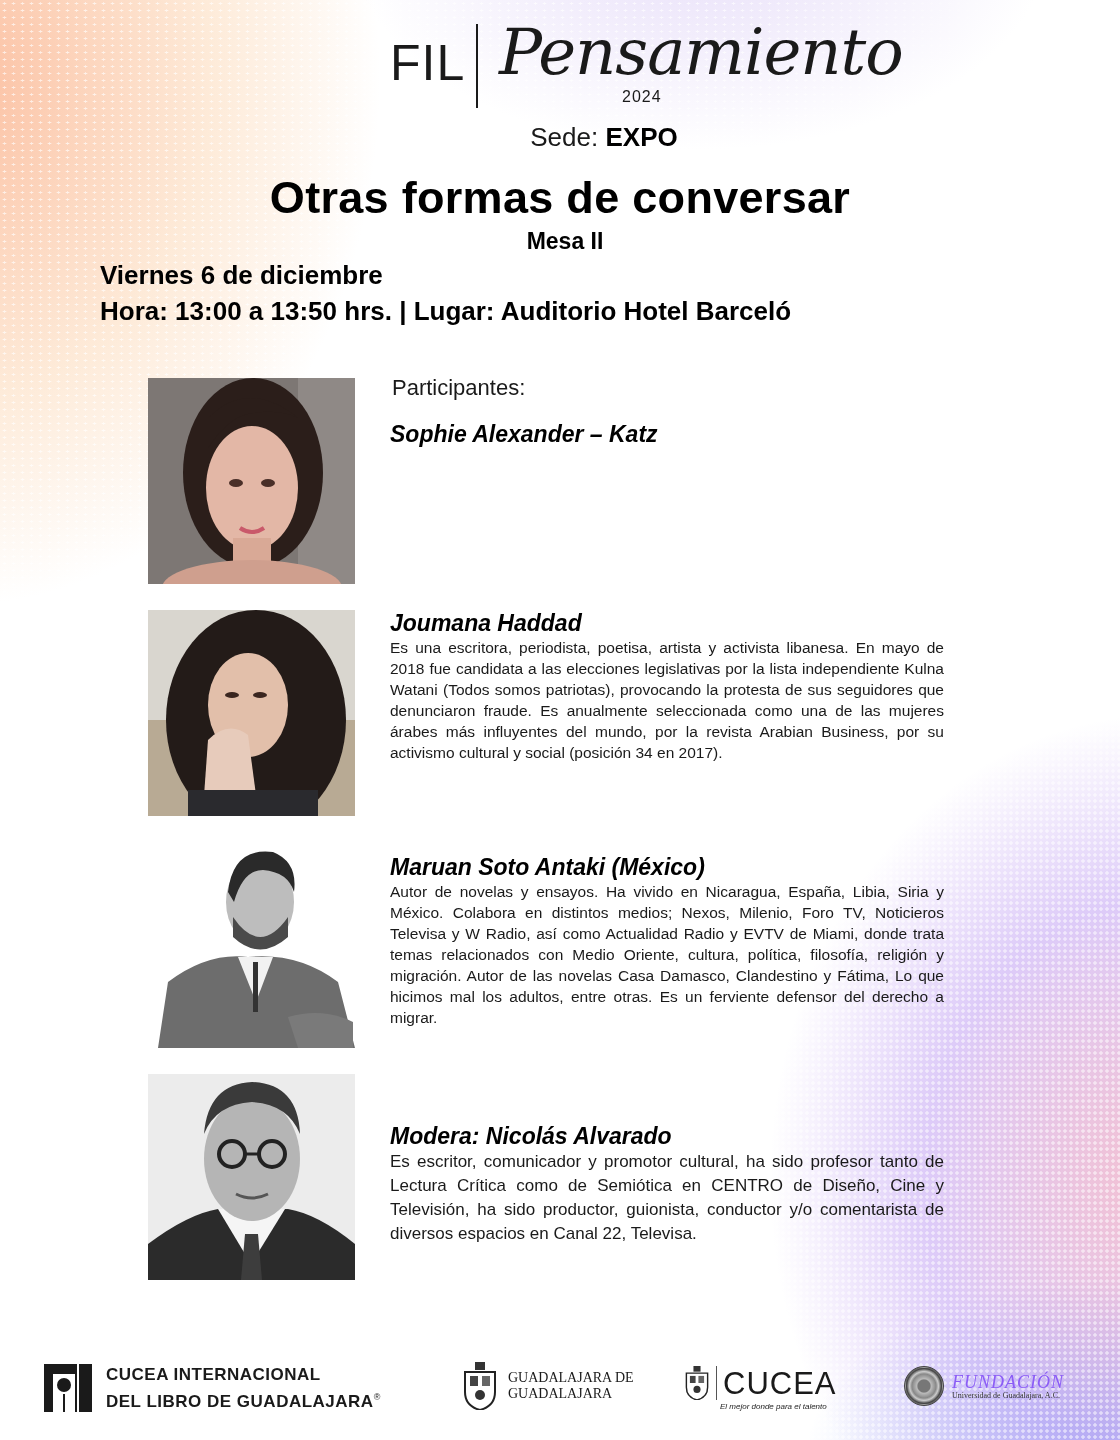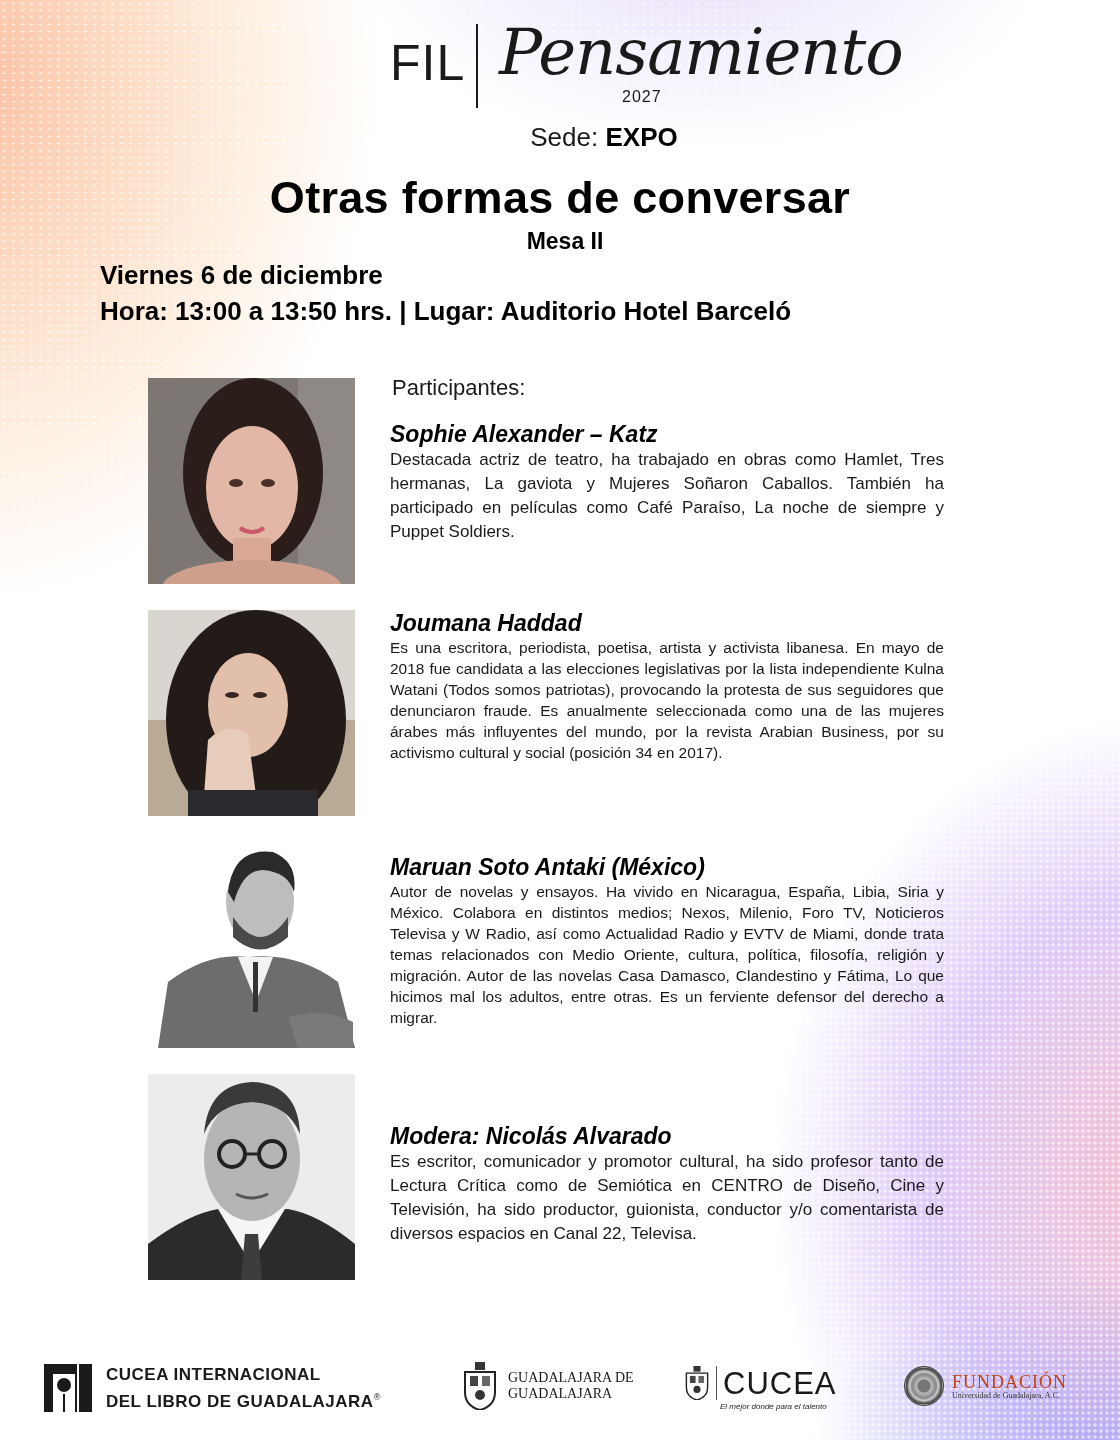--- a/index.html
+++ b/index.html
@@ -70,37 +70,37 @@
 
   .udg { position: absolute; left: 462px; top: 1362px; display: flex; align-items: center; }
   .udg-text { margin-left: 10px; font-family: "Liberation Serif", serif; font-size: 14px; line-height: 16px; color: #1a1a1a; }
   .cucea { position: absolute; left: 684px; top: 1366px; display: flex; align-items: center; }
   .cucea-sep { width: 1px; height: 34px; background: #555; margin: 0 6px; }
   .cucea-text { font-size: 31px; font-weight: 400; letter-spacing: 1px; color: #1a1a1a; line-height: 1; }
   .cucea-tag { position: absolute; left: 720px; top: 1402px; font-size: 8px; font-style: italic; color: #222; }
   .fund { position: absolute; left: 904px; top: 1366px; display: flex; align-items: center; }
   .fund-seal { width: 40px; height: 40px; border-radius: 50%; border: 3px double #444; box-sizing: border-box; background: radial-gradient(circle, #777 25%, #bbb 30%, #888 50%, #ccc 60%, #666 70%); }
   .fund-text { margin-left: 8px; }
-  .fund-text .t1 { font-family: "Liberation Serif", serif; font-size: 18px; letter-spacing: 1px; color: #c2410c; line-height: 18px; }
+  .fund-text .t1 { font-family: "Liberation Serif", serif; font-size: 18px; letter-spacing: 1px; color: #8b5cf6; line-height: 18px; font-style: italic; }
   .fund-text .t2 { font-family: "Liberation Serif", serif; font-size: 8px; color: #333; }
 </style>
 </head>
 <body>
 
 <div class="bg"></div>
 <div class="dots"></div>
 <div class="dots2"></div>
 
 <div class="content">
 
   <div class="logo">
     <span class="logo-fil">FIL</span>
     <span class="logo-bar"></span>
     <span class="logo-script">Pensamiento</span>
-    <span class="logo-year">2027</span>
+    <span class="logo-year">2024</span>
   </div>
 
   <div class="sede">
     <span>Sede:</span>
     <b>EXPO</b>
   </div>
 
   <div class="title">Otras formas de conversar</div>
   <div class="subtitle">Mesa II</div>
   <div class="date">Viernes 6 de diciembre</div>
@@ -117,21 +117,20 @@
       <rect x="85" y="160" width="38" height="30" fill="#d9a996"></rect>
       <ellipse cx="104" cy="210" rx="90" ry="28" fill="#cf9f8e"></ellipse>
       <ellipse cx="88" cy="105" rx="7" ry="4" fill="#4a2f28"></ellipse>
       <ellipse cx="120" cy="105" rx="7" ry="4" fill="#4a2f28"></ellipse>
       <path d="M92 150 Q104 158 116 150" stroke="#c9596a" stroke-width="4" fill="none"></path>
       <path d="M60 40 Q100 0 150 40 Q130 30 100 36 Q80 40 60 70 Z" fill="#2b1e1a"></path>
     </svg>
   </div>
   <div class="bio" style="top:420px;">
     <div class="name">Sophie Alexander – Katz</div>
-    <div class="text">Destacada actriz de teatro, ha trabajado en obras como Hamlet, Tres hermanas, La gaviota y Mujeres Soñaron Caballos. También ha participado en películas como Café Paraíso, La noche de siempre y Puppet Soldiers.</div>
   </div>
 
   <div class="photo" style="top:610px;">
     <svg viewBox="0 0 207 206">
       <rect width="207" height="206" fill="#d9d6cf"></rect>
       <rect y="110" width="207" height="96" fill="#b8aa94"></rect>
       <ellipse cx="108" cy="110" rx="90" ry="110" fill="#231b18"></ellipse>
       <ellipse cx="100" cy="95" rx="40" ry="52" fill="#e2bfaa"></ellipse>
       <ellipse cx="84" cy="85" rx="7" ry="3" fill="#3a2620"></ellipse>
       <ellipse cx="112" cy="85" rx="7" ry="3" fill="#3a2620"></ellipse>

